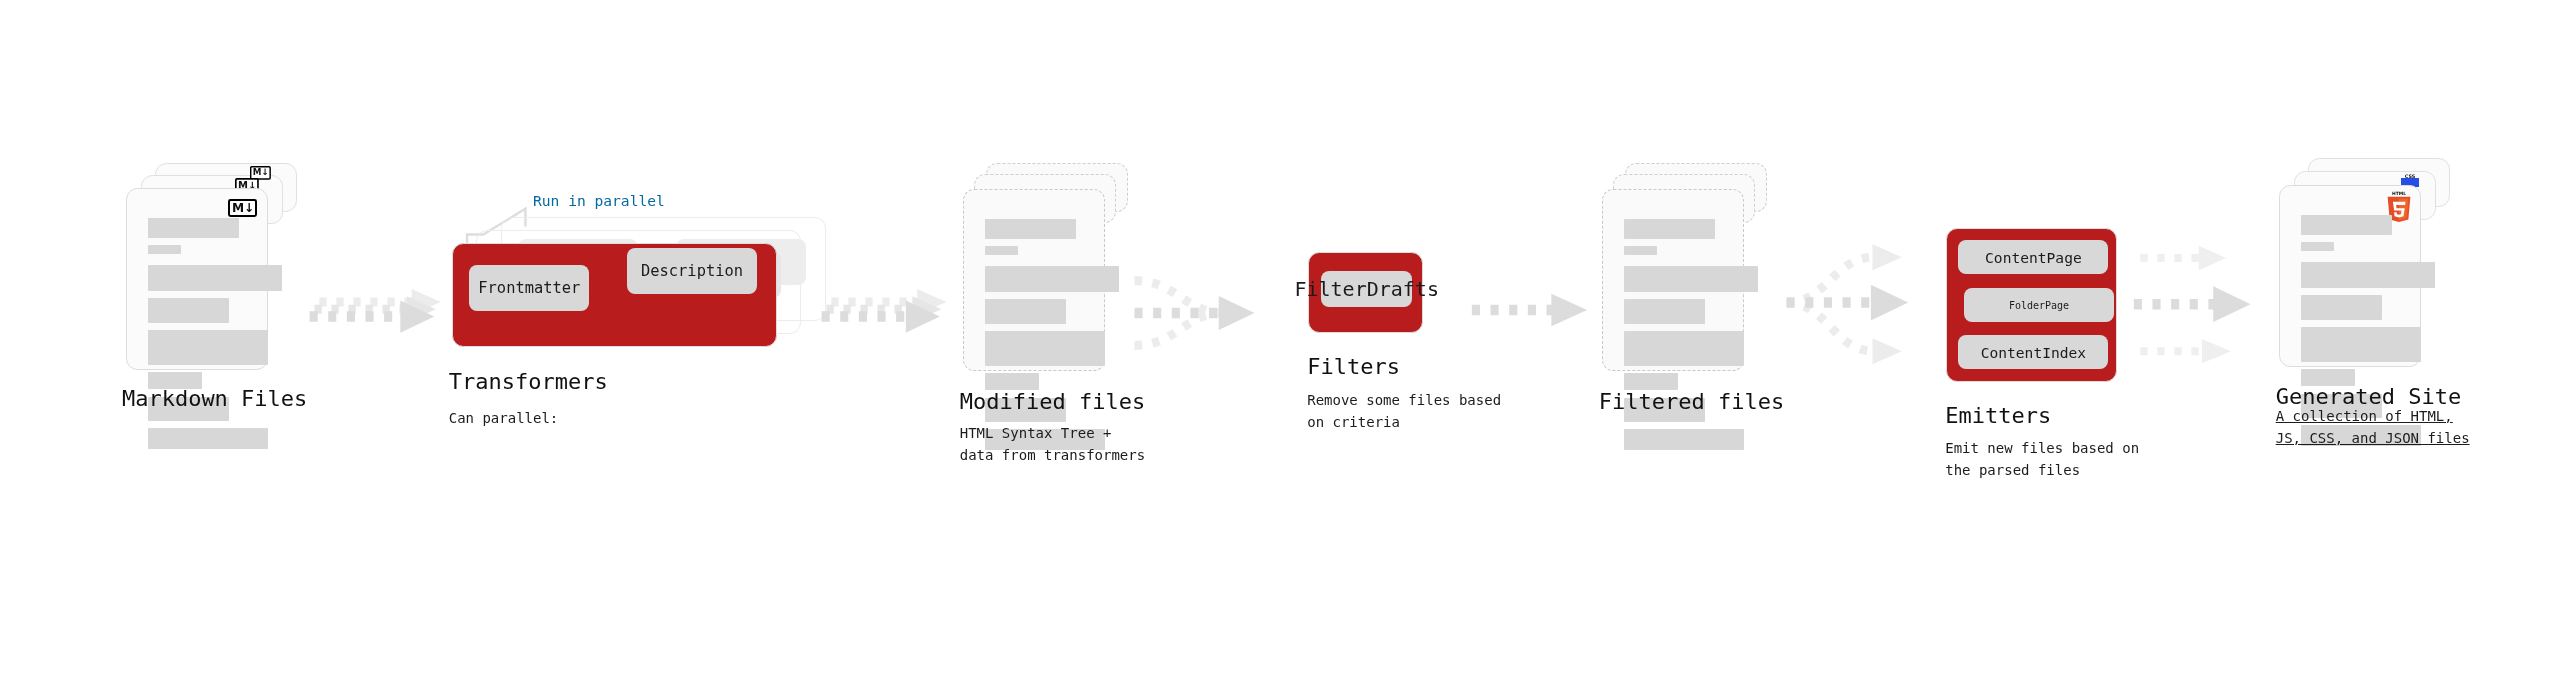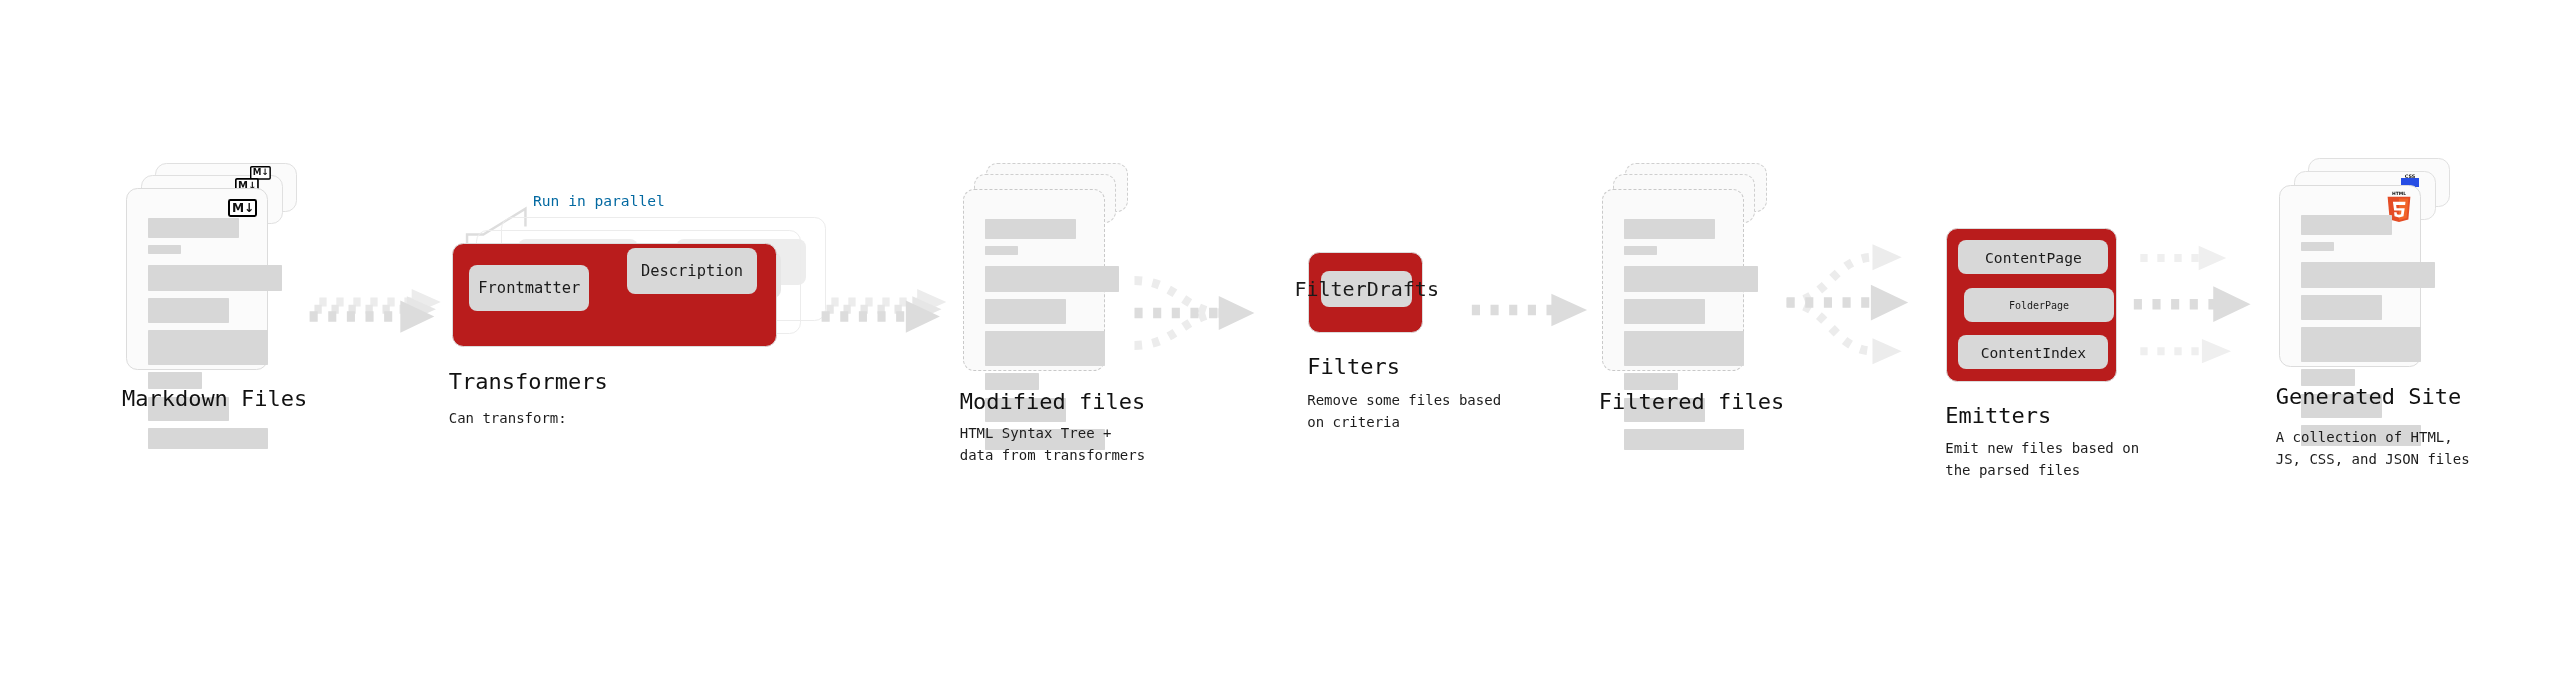--- a/index.html
+++ b/index.html
@@ -257,21 +257,21 @@
     </svg>
 
     <div class="panel" style="left:0px; top:41px; width:325px; height:104px;">
       <div class="chip" style="left:16.3px; top:21px; width:120px; height:46px;">Frontmatter</div>
       <div class="chip" style="left:174px; top:4px; width:130px; height:46px;">Description</div>
     </div>
 
     <div class="title" style="left:-3.3px; top:167px;">Transformers</div>
 
     <div class="bullets" style="left:-3.3px; top:205px;">
-      <div class="hdr">Can transform:</div>
+      <div class="hdr">Can parallel:</div>
     </div>
   </div>
 
   <svg style="left:813px; top:268px;" width="163" height="81" viewBox="0 0 200 100">
     <g transform="translate(12,-18)">
       <line x1="10" y1="60" x2="120" y2="60" stroke="#ececec" stroke-width="11" stroke-dasharray="9 12"></line>
       <path d="M116 44 L152 60 L116 76 Z" fill="#ececec"></path>
     </g>
     <g transform="translate(6,-9)">
       <line x1="10" y1="60" x2="120" y2="60" stroke="#e6e6e6" stroke-width="11" stroke-dasharray="9 12"></line>
@@ -410,18 +410,18 @@
           <div class="bar" style="width: 134px; height: 26px;"></div>
           <div class="bar" style="width: 81px; height: 24.4px;"></div>
           <div class="bar" style="width: 120px; height: 35px;"></div>
           <div class="bar" style="width: 54px; height: 17px;"></div>
           <div class="bar" style="width: 81px; height: 24.4px;"></div>
           <div class="bar" style="width: 120px; height: 20.3px;"></div>
         </div>
     </div>
 
     <div class="title" style="left:-3.3px; top:226px;">Generated Site</div>
-    <div class="subtitle" style="left:-3.3px; top:269px;">A collection of HTML,
+    <div class="subtitle" style="left:-3.3px; top:248px;text-decoration:underline;">A collection of HTML,
 JS, CSS, and JSON files</div>
   </div>
 
 </div>
 
 
 </body></html>

